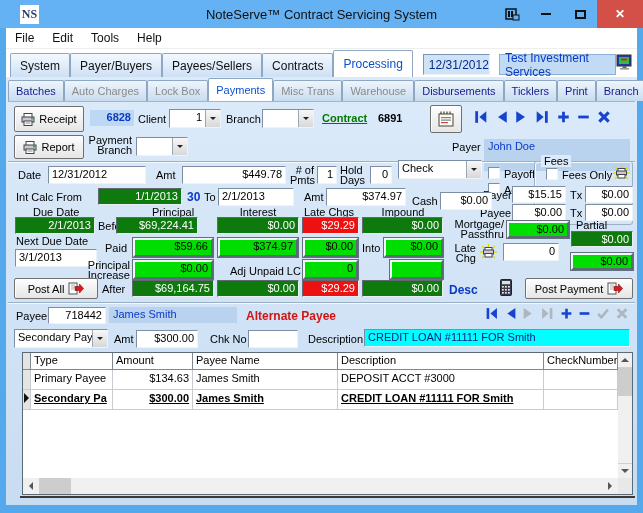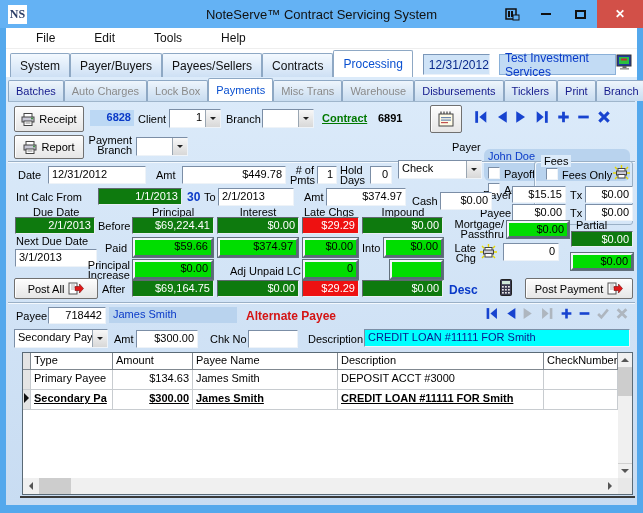--- a/index.html
+++ b/index.html
@@ -1,28 +1,28 @@
 <!DOCTYPE html>
 <html><head>
 <meta charset="utf-8">
 <style>
   * { box-sizing: border-box; margin:0; padding:0; }
   body { font-family: "Liberation Sans", sans-serif; background:#888; }
   .window{ width:643px; height:513px; background:#54A8EC; position:relative; overflow:hidden; }
   .titlebar{ height:28px; background:#64B2F4; display:flex; align-items:center; position:relative; }
-  .ns-icon{ width:19px; height:19px; background:#fff; margin-left:8px; font-family:"Liberation Serif",serif; font-weight:bold; color:#2c3e66; font-size:12px; display:flex; align-items:center; justify-content:center; }
+  .ns-icon{ width:19px; height:19px; background:#fff; margin-left:20px; font-family:"Liberation Serif",serif; font-weight:bold; color:#2c3e66; font-size:12px; display:flex; align-items:center; justify-content:center; }
   .title-text{ position:absolute; left:0; right:0; text-align:center; font-size:13px; color:#111; }
   .title-controls{ margin-left:auto; display:flex; align-items:stretch; height:28px; z-index:2; }
   .tbtn{ width:34px; display:flex; align-items:center; justify-content:center; color:#1a1a1a; font-size:12px; }
   .tbtn.close{ width:46px; background:#D25048; color:#fff; font-weight:bold; }
   .glyph-min{ width:10px; height:2px; background:#111; display:inline-block; }
   .glyph-max{ width:11px; height:9px; border:2px solid #111; display:inline-block; }
   .inner{ position:absolute; left:6px; top:28px; width:631px; height:477px; background:#fff; }
   .menubar{ height:21px; display:flex; align-items:center; font-size:12px; border-bottom:1px solid #eee; }
-  .menu-item{ padding:0 9px; color:#111;margin-left:21px; }
+  .menu-item{ padding:0 9px; color:#111; }
   .tabrow1{ height:28px; display:flex; align-items:flex-end; padding-left:4px; }
   .tab1{ height:24px; display:flex; align-items:center; padding:0 9px; font-size:12px; background:linear-gradient(#f3f9ff,#cee0f4); border:1px solid #8ea8c4; border-bottom:none; border-radius:2px 2px 0 0; color:#111; }
   .tab1.active{ background:#fff; color:#0a50d0; height:27px; font-size:12px; }
   .sysdate{ margin-left:10px; margin-bottom:2px; width:78px; height:21px; background:#cfe3f7; border:1px solid; border-color:#7a96b8 #e9f1fa #e9f1fa #7a96b8; color:#0a2a8c; font-size:12px; display:flex; align-items:center; padding-left:5px; }
   .company{ margin-left:9px; margin-bottom:2px; width:182px; height:21px; background:#c2dbf4; border:1px solid #8ab0d8; color:#0a3ac8; font-size:12px; display:flex; align-items:center; padding-left:5px; }
   .client{ position:absolute; left:0; top:49px; width:631px; height:428px; background:linear-gradient(#dcebfa,#c8dcf2); font-size:11px; }
   .abs{ position:absolute; }
   .lbl{ color:#000; font-size:11px; white-space:nowrap; }
   .lbl2{ color:#000; font-size:11px; line-height:10px; text-align:right; white-space:nowrap; }
   .field{ background:#fff; border:1px solid; border-color:#7b8ea6 #eef3f8 #eef3f8 #7b8ea6; font-size:11px; padding:1px 3px; overflow:hidden; white-space:nowrap; }
@@ -214,21 +214,21 @@
         <span>Payment</span><br>
         <span>Branch</span>
       </div>
       <div class="abs combo" style="left:130px;top:60px;width:52px;height:19px;">
         <span class="val"></span>
         <span class="dd">
             <span class="arr-d"></span>
           </span>
       </div>
       <span class="abs lbl" style="left:446px;top:64px;">Payer</span>
-      <div class="abs namestrip" style="left:478px;top:72px;width:146px;height:32px;border-radius:6px;">John Doe</div>
+      <div class="abs namestrip" style="left:478px;top:62px;width:146px;height:32px;">John Doe</div>
 
       <div class="abs etch" style="left:2px;top:84px;width:627px;height:2px;"></div>
 
       <span class="abs lbl" style="left:12px;top:92px;">Date</span>
       <div class="abs field" style="left:42px;top:89px;width:98px;height:18px;">12/31/2012</div>
       <span class="abs lbl" style="left:150px;top:92px;">Amt</span>
       <div class="abs field num" style="left:176px;top:89px;width:104px;height:18px;">$449.78</div>
       <div class="abs lbl2" style="left:284px;top:88px;width:24px;">
         <span># of</span><br>
         <span>Pmts</span>
@@ -283,21 +283,21 @@
       <div class="abs field num" style="left:434px;top:115px;width:52px;height:18px;">$0.00</div>
 
       <span class="abs lbl" style="left:27px;top:129px;">Due Date</span>
       <span class="abs lbl" style="left:126px;top:129px;width:82px;text-align:center;">Principal</span>
       <span class="abs lbl" style="left:211px;top:129px;width:82px;text-align:center;">Interest</span>
       <span class="abs lbl" style="left:290px;top:129px;width:66px;text-align:center;">Late Chgs</span>
       <span class="abs lbl" style="left:357px;top:129px;width:80px;text-align:center;">Impound</span>
 
       <div class="abs dkg" style="left:9px;top:140px;width:80px;height:17px;">2/1/2013</div>
       <span class="abs lbl" style="left:92px;top:143px;">Before</span>
-      <div class="abs dkg" style="left:126px;top:140px;width:82px;height:17px;">$69,224.41</div>
+      <div class="abs dkg" style="left:110px;top:140px;width:82px;height:17px;">$69,224.41</div>
       <div class="abs dkg" style="left:211px;top:140px;width:82px;height:17px;">$0.00</div>
       <div class="abs red" style="left:296px;top:140px;width:57px;height:17px;">$29.29</div>
       <div class="abs dkg" style="left:356px;top:140px;width:81px;height:17px;">$0.00</div>
 
       <div class="abs lbl2" style="left:440px;top:142px;width:58px;">
         <span>Mortgage/</span><br>
         <span>Passthru</span>
       </div>
       <div class="abs ltg" style="left:501px;top:144px;width:62px;height:17px;">$0.00</div>
       <span class="abs lbl" style="left:570px;top:142px;">Partial</span>

